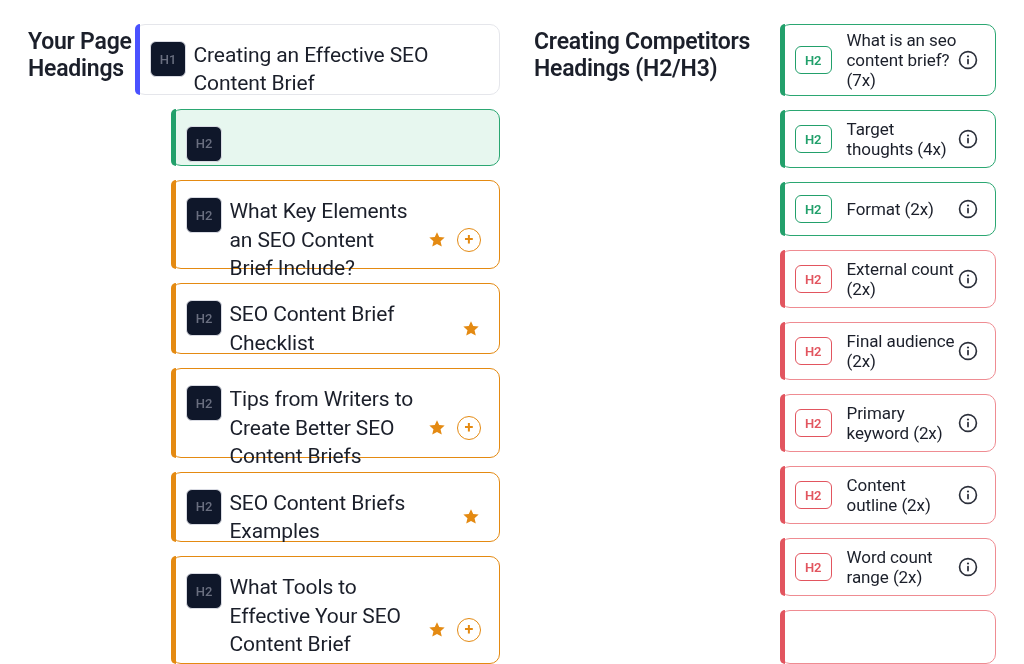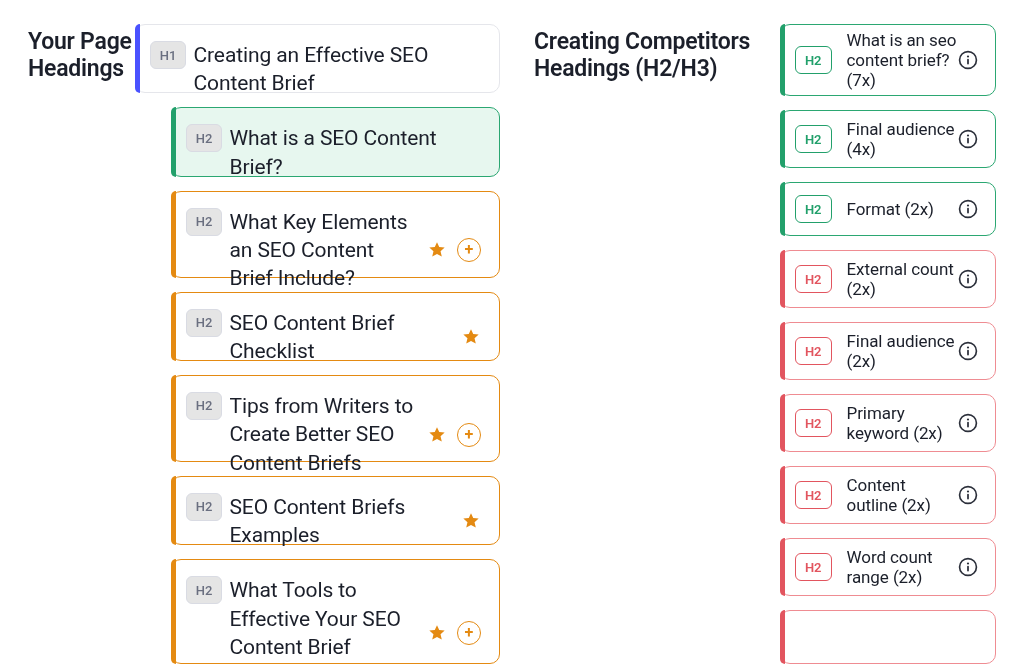--- a/index.html
+++ b/index.html
@@ -70,28 +70,28 @@
   }
   .card.h1{border-color:#e5e6eb;}
   .card.h1 .accent{background:var(--blue);}
   .card.green{border:1.5px solid var(--green-border);background:var(--green-fill);}
   .card.green .accent{background:var(--green);}
   .card.orange{border:1.5px solid var(--orange-border);}
   .card.orange .accent{background:var(--orange);}
   .tag{
     display:inline-flex;
     align-items:center;justify-content:center;
-    height:28px;
+    height:36px;
     padding:0 9px;
     font-size:13px;
     font-weight:500;
     border:1px solid var(--tag-border);
     border-radius:6px;
     color:var(--tag-text);
-    background:#e5e5e5;
+    background:#0f172a;
     flex:0 0 auto;
   }
   .htext{
     margin-left:7px;
     font-size:21px;
     letter-spacing:-0.005em;
     color:var(--ink);
     line-height:1.35;
   }
   .actions{
@@ -176,21 +176,20 @@
           <div class="accent"></div>
           <div class="htext-wrap">
             <span class="tag">H1</span>
             <span class="htext">Creating an Effective SEO Content Brief</span>
           </div>
         </div>
         <div class="card green indent twoline">
           <div class="accent"></div>
           <div class="htext-wrap">
             <span class="tag">H2</span>
-            <span class="htext">What is a SEO Content Brief?</span>
           </div>
         </div>
         <div class="card orange indent twoline">
           <div class="accent"></div>
           <div class="htext-wrap">
             <span class="tag">H2</span>
             <span class="htext">What Key Elements an SEO Content Brief Include?</span>
           </div>
           <div class="actions">
             <span class="icon-star">
@@ -271,21 +270,21 @@
           <span class="rtext">What is an seo content brief? (7x)</span>
           <span class="info">
             <svg>
               <use href="#info"></use>
             </svg>
           </span>
         </div>
         <div class="rc green">
           <div class="accent"></div>
           <span class="rtag">H2</span>
-          <span class="rtext">Final audience (4x)</span>
+          <span class="rtext">Target thoughts (4x)</span>
           <span class="info">
             <svg>
               <use href="#info"></use>
             </svg>
           </span>
         </div>
         <div class="rc green">
           <div class="accent"></div>
           <span class="rtag">H2</span>
           <span class="rtext">Format (2x)</span>

